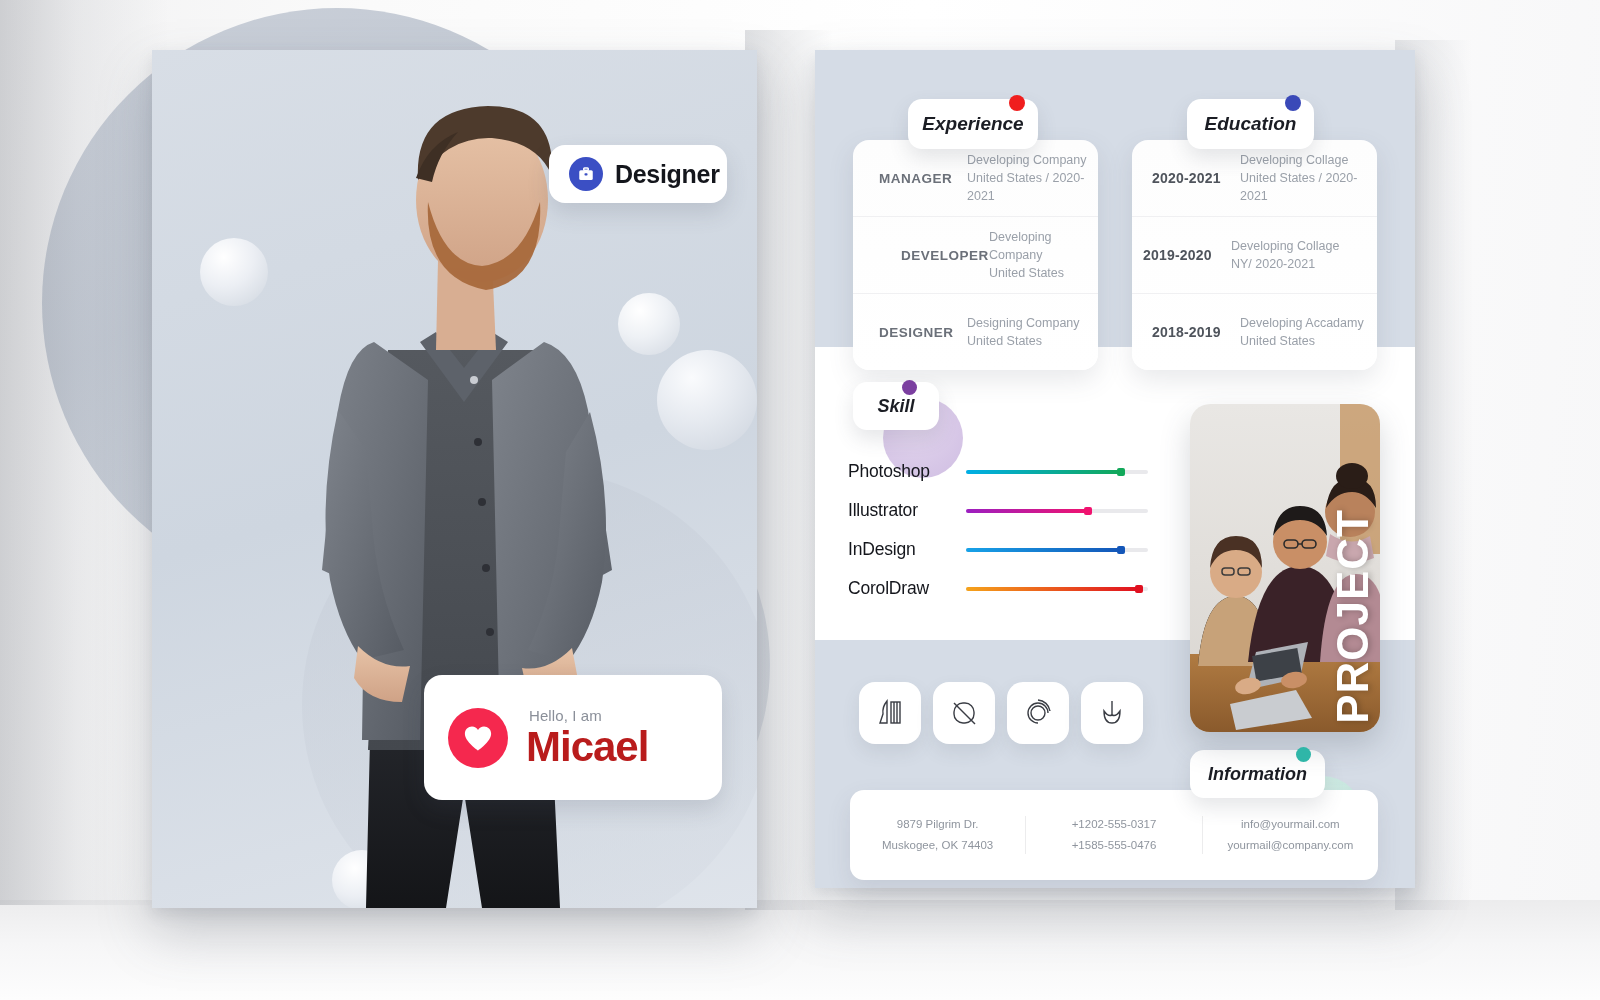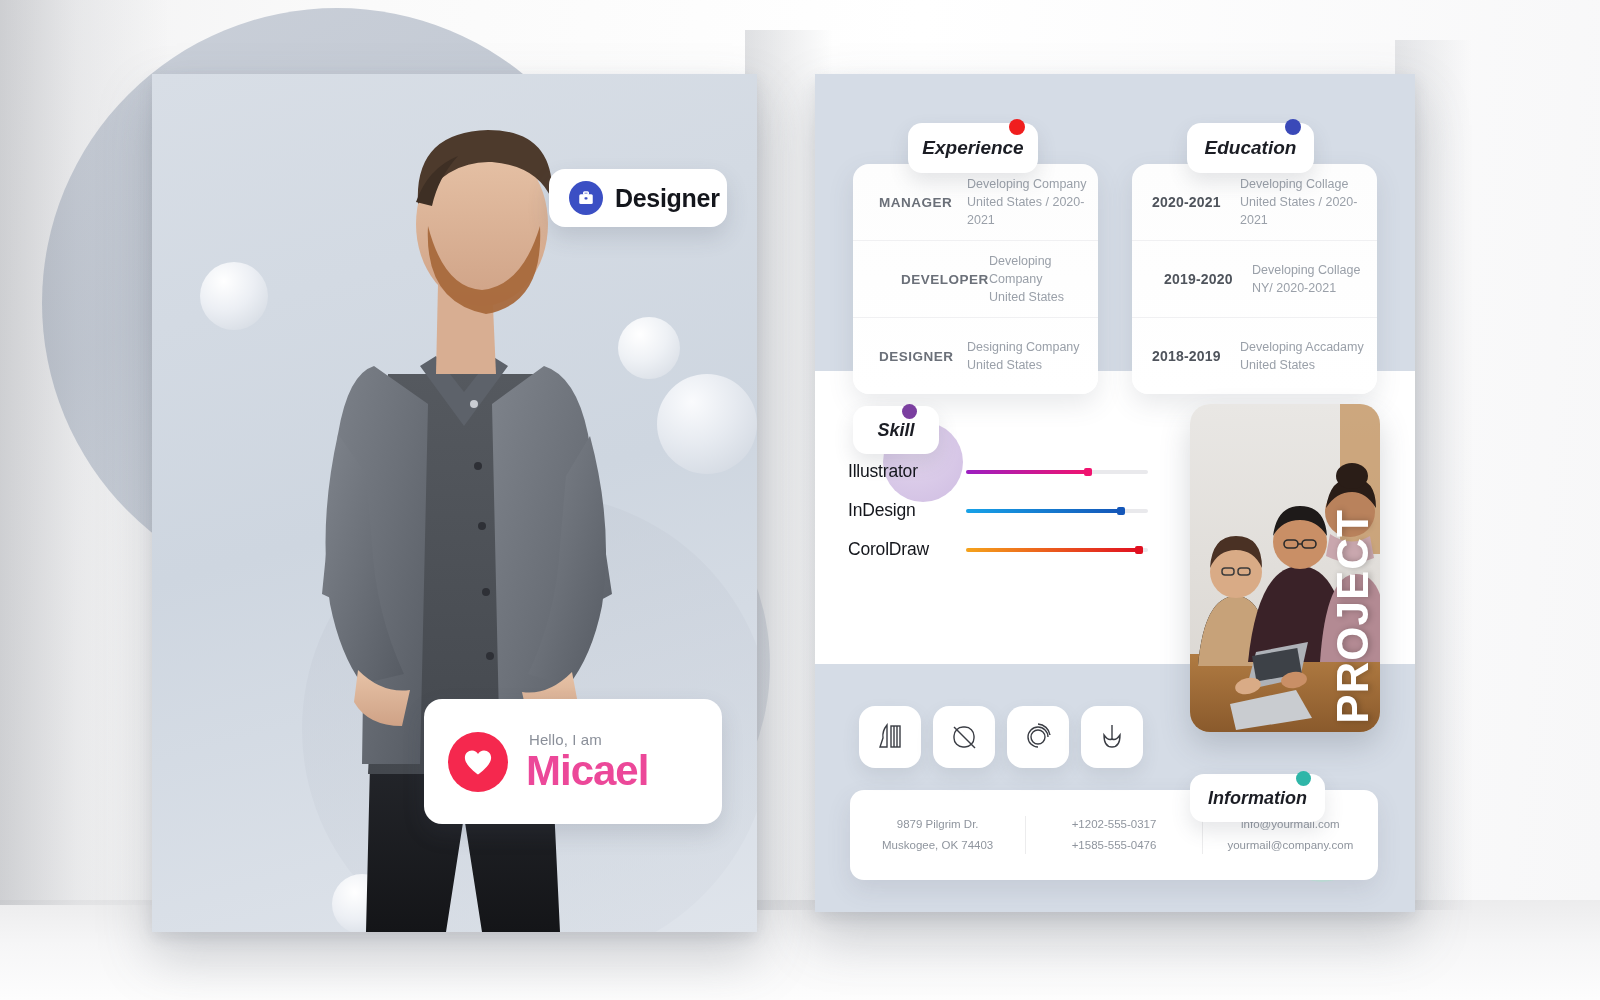--- a/index.html
+++ b/index.html
@@ -42,21 +42,20 @@
     position:absolute; left:300px; top:430px; width:470px; height:470px;
     border-radius:50%;
     background:linear-gradient(160deg,#cfd5de 0%,#c9d0da 60%,#d6dbe3 100%);
     opacity:.55;
   }
 
   
   .poster {
     position:absolute; overflow:hidden;
     box-shadow: 0 26px 50px rgba(90,96,110,.26), 0 6px 14px rgba(90,96,110,.14);
-    margin-top: 24px;
   }
   .poster-left {
     left:152px; top:50px; width:605px; height:858px;
     background:linear-gradient(165deg,#d8dee6 0%,#ced6e0 50%,#dfe4eb 100%);
   }
   .poster-right {
     left:815px; top:50px; width:600px; height:838px;
     background:#d5dce6;
   }
 
@@ -104,21 +103,21 @@
   }
   .heart-circle {
     width:60px; height:60px; border-radius:50%; background:#f5284e;
     display:flex; align-items:center; justify-content:center; flex:0 0 auto;
   }
   .name-text .hello {
     font-size:15px; color:#8a8f99; font-weight:500; letter-spacing:.1px;
     margin-bottom:2px; padding-left:3px;
   }
   .name-text .name {
-    font-size:42px; font-weight:800; color:#ec4899; letter-spacing:-1px; line-height:1;
+    font-size:42px; font-weight:800; color:#b91c1c; letter-spacing:-1px; line-height:1;
   }
 
   
   .rp { position:absolute; inset:0; }
   .band-white {
     position:absolute; left:0; top:297px; width:600px; height:293px; background:#fff;
   }
   .tab {
     position:absolute; background:#fff; border-radius:14px;
     box-shadow:0 9px 20px rgba(70,76,92,.14);
@@ -328,21 +327,21 @@
     </div>
     <div class="tab-dot" style="left:470px; top:45px; width:16px; height:16px; background:#3a49b8;"></div>
     <div class="card" style="left:317px; top:90px; width:245px; height:230px;">
       <div class="row" style="height:76px; padding-left:20px;">
         <span class="k num">2020-2021</span>
         <span class="v">
           <span style="display:block">Developing Collage</span>
           <span style="display:block">United States / 2020-2021</span>
         </span>
       </div>
-      <div class="row" style="height:77px; padding-left:32px;">
+      <div class="row" style="height:77px; padding-left:11px;">
         <span class="k num">2019-2020</span>
         <span class="v">
           <span style="display:block">Developing Collage</span>
           <span style="display:block">NY/ 2020-2021</span>
         </span>
       </div>
       <div class="row" style="height:77px; padding-left:20px;">
         <span class="k num">2018-2019</span>
         <span class="v">
           <span style="display:block">Developing Accadamy</span>
@@ -388,20 +387,27 @@
     <div class="blob" style="left:466px; top:726px; width:82px; height:82px; background:radial-gradient(circle at 40% 35%,#d8efe9,#bfe4da);"></div>
     <div class="tab" style="left:375px; top:700px; width:135px; height:48px; font-size:18px;">
       <span>Information</span>
     </div>
     <div class="tab-dot" style="left:481px; top:697px; width:15px; height:15px; background:#2fb6a8;"></div>
   </div>
 </div>
 
 <div class="skill-list">
   <div class="skill-row">
+    <span class="skill-name">Photoshop</span>
+    <span class="track">
+      <span class="fill" style="width:85%; background:linear-gradient(90deg,#00aee6,#12a85a);"></span>
+      <span class="knob" style="left:calc(85% - 4px); background:#12a85a;"></span>
+    </span>
+  </div>
+  <div class="skill-row">
     <span class="skill-name">Illustrator</span>
     <span class="track">
       <span class="fill" style="width:67%; background:linear-gradient(90deg,#9b1fc1,#f0136f);"></span>
       <span class="knob" style="left:calc(67% - 4px); background:#f0136f;"></span>
     </span>
   </div>
   <div class="skill-row">
     <span class="skill-name">InDesign</span>
     <span class="track">
       <span class="fill" style="width:85%; background:linear-gradient(90deg,#17a2e8,#1456b8);"></span>

